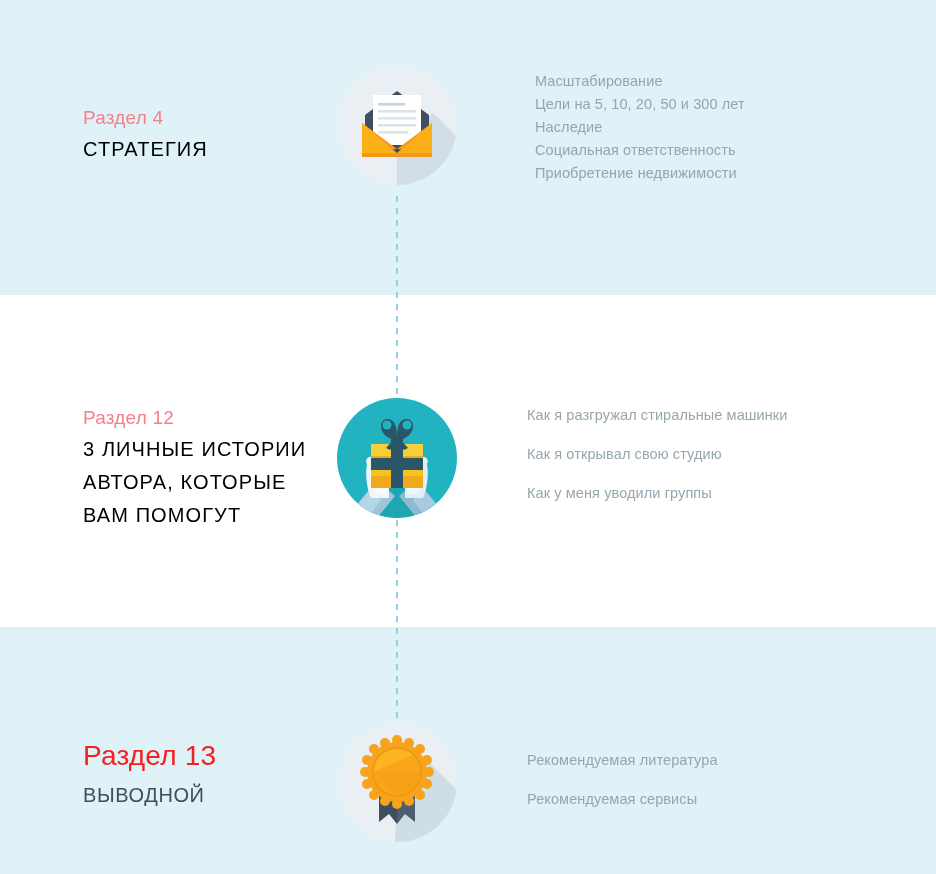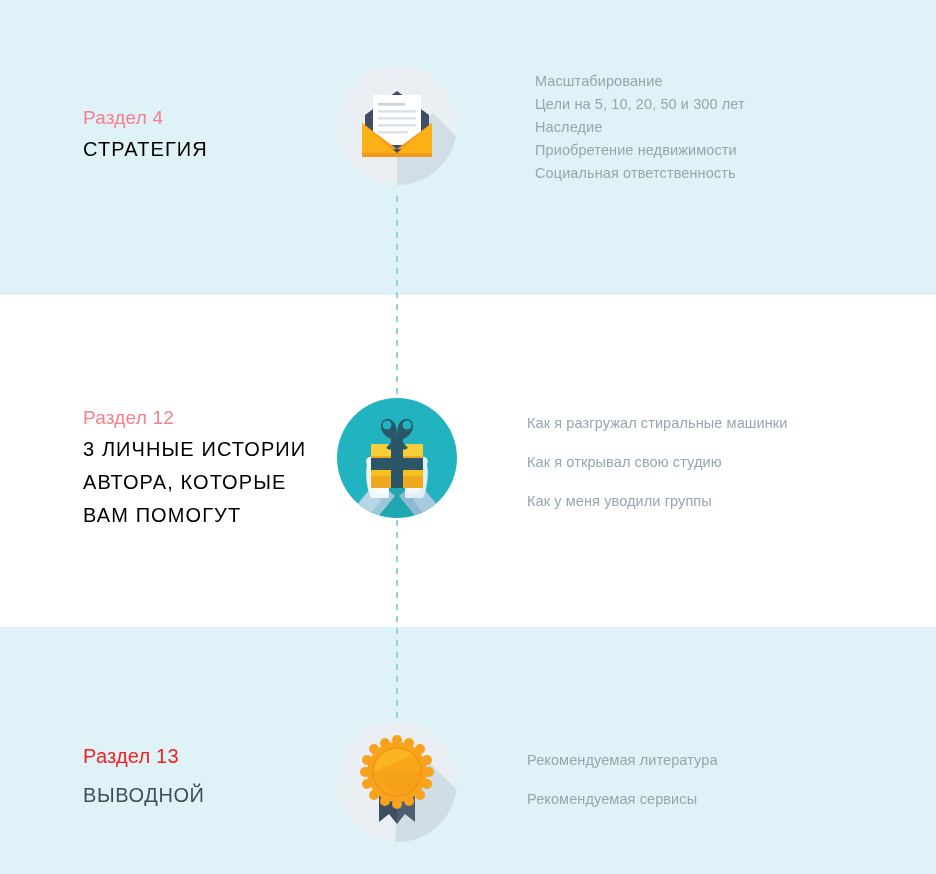--- a/index.html
+++ b/index.html
@@ -72,21 +72,21 @@
   .sec-title {
     font-size: 20px;
     line-height: 33px;
     letter-spacing: 1.1px;
     color: #000000;
     text-transform: uppercase;
   }
   
   .sec-13 .sec-label {
     color: #f42020;
-    font-size: 20px;
+    font-size: 28px;
   }
   .sec-13 .sec-title {
     color: #3d4f5c;
     font-size: 20px;
     letter-spacing: 0.6px;
     margin-top: 8px;
   }
   .sec-11 .heading { top: 48px; }
   .sec-12 .heading { top: 18px; }
   .sec-13 .heading { top: 26px; }
@@ -127,21 +127,21 @@
   }
   .bullet {
     font-size: 14.5px;
     color: #96a6ae;
     letter-spacing: 0.1px;
     white-space: nowrap;
   }
   .tight .bullet { line-height: 23px; }
   .loose .bullet { line-height: 39px; }
   .sec-11 .bullets { top: 15px; margin-left: 8px; }
-  .sec-12 .bullets { top: 19px; }
+  .sec-12 .bullets { top: 11px; }
   .sec-13 .bullets { top: 26px; }
 </style>
 </head>
 <body>
 
 <div class="page">
 
   <div class="band band-1"></div>
   <div class="band band-2"></div>
 
@@ -177,22 +177,22 @@
 
           <path d="M25,88 L60,88 L95,88 L95,92 L25,92 Z" fill="#f2981b"></path>
         </svg>
       </div>
     </div>
 
     <div class="bullets tight">
       <div class="bullet">Масштабирование</div>
       <div class="bullet">Цели на 5, 10, 20, 50 и 300 лет</div>
       <div class="bullet">Наследие</div>
+      <div class="bullet">Социальная ответственность</div>
       <div class="bullet">Приобретение недвижимости</div>
-      <div class="bullet">Социальная ответственность</div>
     </div>
   </div>
 
   <div class="section sec-12">
 
     <div class="heading">
       <div class="sec-label">Раздел 12</div>
       <div class="sec-title">3 ЛИЧНЫЕ ИСТОРИИ</div>
       <div class="sec-title">АВТОРА, КОТОРЫЕ</div>
       <div class="sec-title">ВАМ ПОМОГУТ</div>

